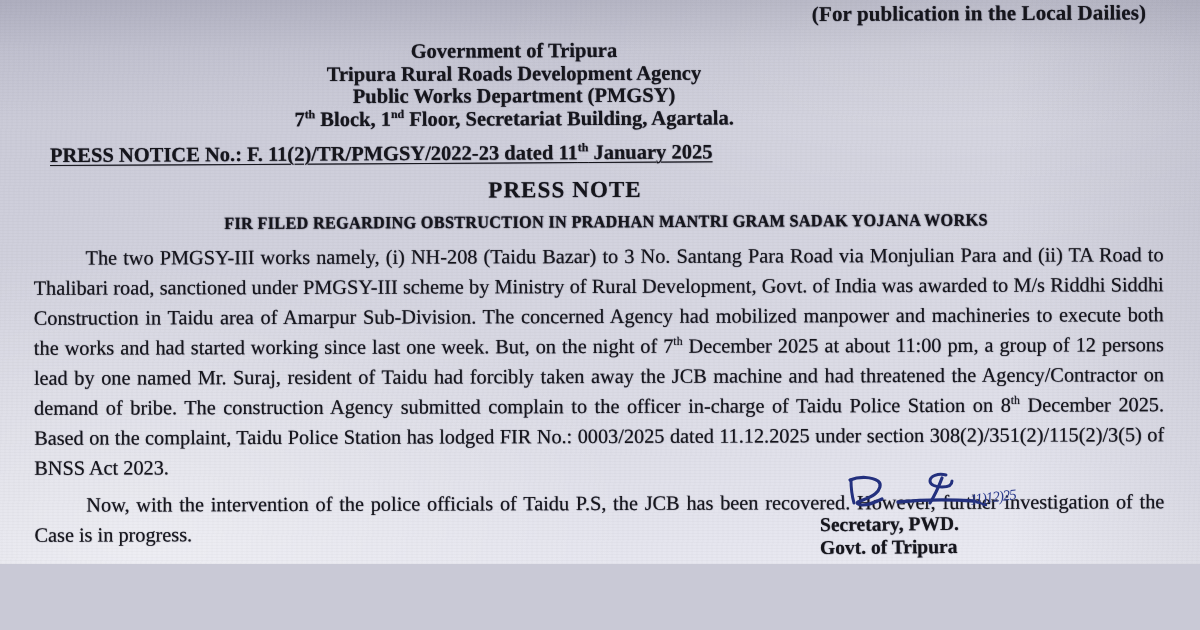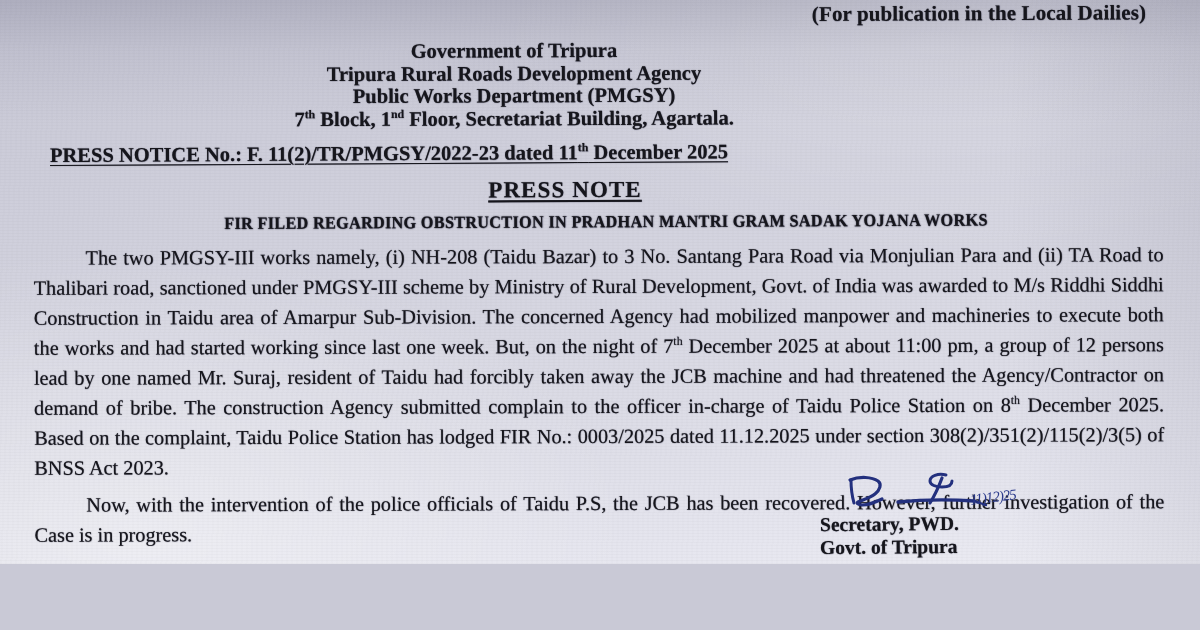--- a/index.html
+++ b/index.html
@@ -103,21 +103,20 @@
   .press-note-title {
     text-align: center;
     font-weight: bold;
     font-size: 23px;
     letter-spacing: 1.1px;
     margin-top: 13px;
     padding-right: 70px;
     transform: rotate(-0.2deg);
   }
   .press-note-title span {
-    text-decoration: underline;
     text-underline-offset: 3px;
     text-decoration-thickness: 2px;
   }
 
   .subject-line {
     text-align: center;
     font-weight: bold;
     font-size: 16.2px;
     letter-spacing: .32px;
     margin-top: 10px;
@@ -183,21 +182,21 @@
 
     <div class="pub-line ink">(For publication in the Local Dailies)</div>
 
     <div class="org-block ink">
       <div>Government of Tripura</div>
       <div>Tripura Rural Roads Development Agency</div>
       <div>Public Works Department (PMGSY)</div>
       <div><span>7</span><sup>th</sup><span> Block, 1</span><sup>nd</sup><span> Floor, Secretariat Building, Agartala.</span></div>
     </div>
 
-    <div class="notice-no ink"><span>PRESS NOTICE No.:  F. 11(2)/TR/PMGSY/2022-23 dated 11</span><sup>th</sup><span> December 2025</span></div>
+    <div class="notice-no ink"><span>PRESS NOTICE No.:  F. 11(2)/TR/PMGSY/2022-23 dated 11</span><sup>th</sup><span> January 2025</span></div>
 
     <div class="press-note-title ink"><span>PRESS NOTE</span></div>
 
     <div class="subject-line ink">FIR FILED REGARDING OBSTRUCTION IN PRADHAN MANTRI GRAM SADAK YOJANA WORKS</div>
 
     <div class="body-text ink">
       <p class="p1"><span class="indent"></span><span>The two PMGSY-III works namely, (i) NH-208 (Taidu Bazar) to 3 No. Santang Para Road via Monjulian Para and (ii) TA Road to Thalibari road, sanctioned under PMGSY-III scheme by Ministry of Rural Development, Govt. of India was awarded to M/s Riddhi Siddhi Construction in Taidu area of Amarpur Sub-Division. The concerned Agency had mobilized manpower and machineries to execute both the works and had started working since last one week. But, on the night of 7</span><sup>th</sup><span> December 2025 at about 11:00 pm, a group of 12 persons lead by one named Mr. Suraj, resident of Taidu had forcibly taken away the JCB machine and had threatened the Agency/Contractor on demand of bribe. The construction Agency submitted complain to the officer in-charge of Taidu Police Station on 8</span><sup>th</sup><span> December 2025. Based on the complaint, Taidu Police Station has lodged FIR No.: 0003/2025 dated 11.12.2025 under section 308(2)/351(2)/115(2)/3(5) of BNSS Act 2023.</span></p>
       <p class="p2"><span class="indent"></span><span>Now, with the intervention of the police officials of Taidu P.S, the JCB has been recovered. However, further investigation of the Case is in progress.</span></p>
     </div>
 

